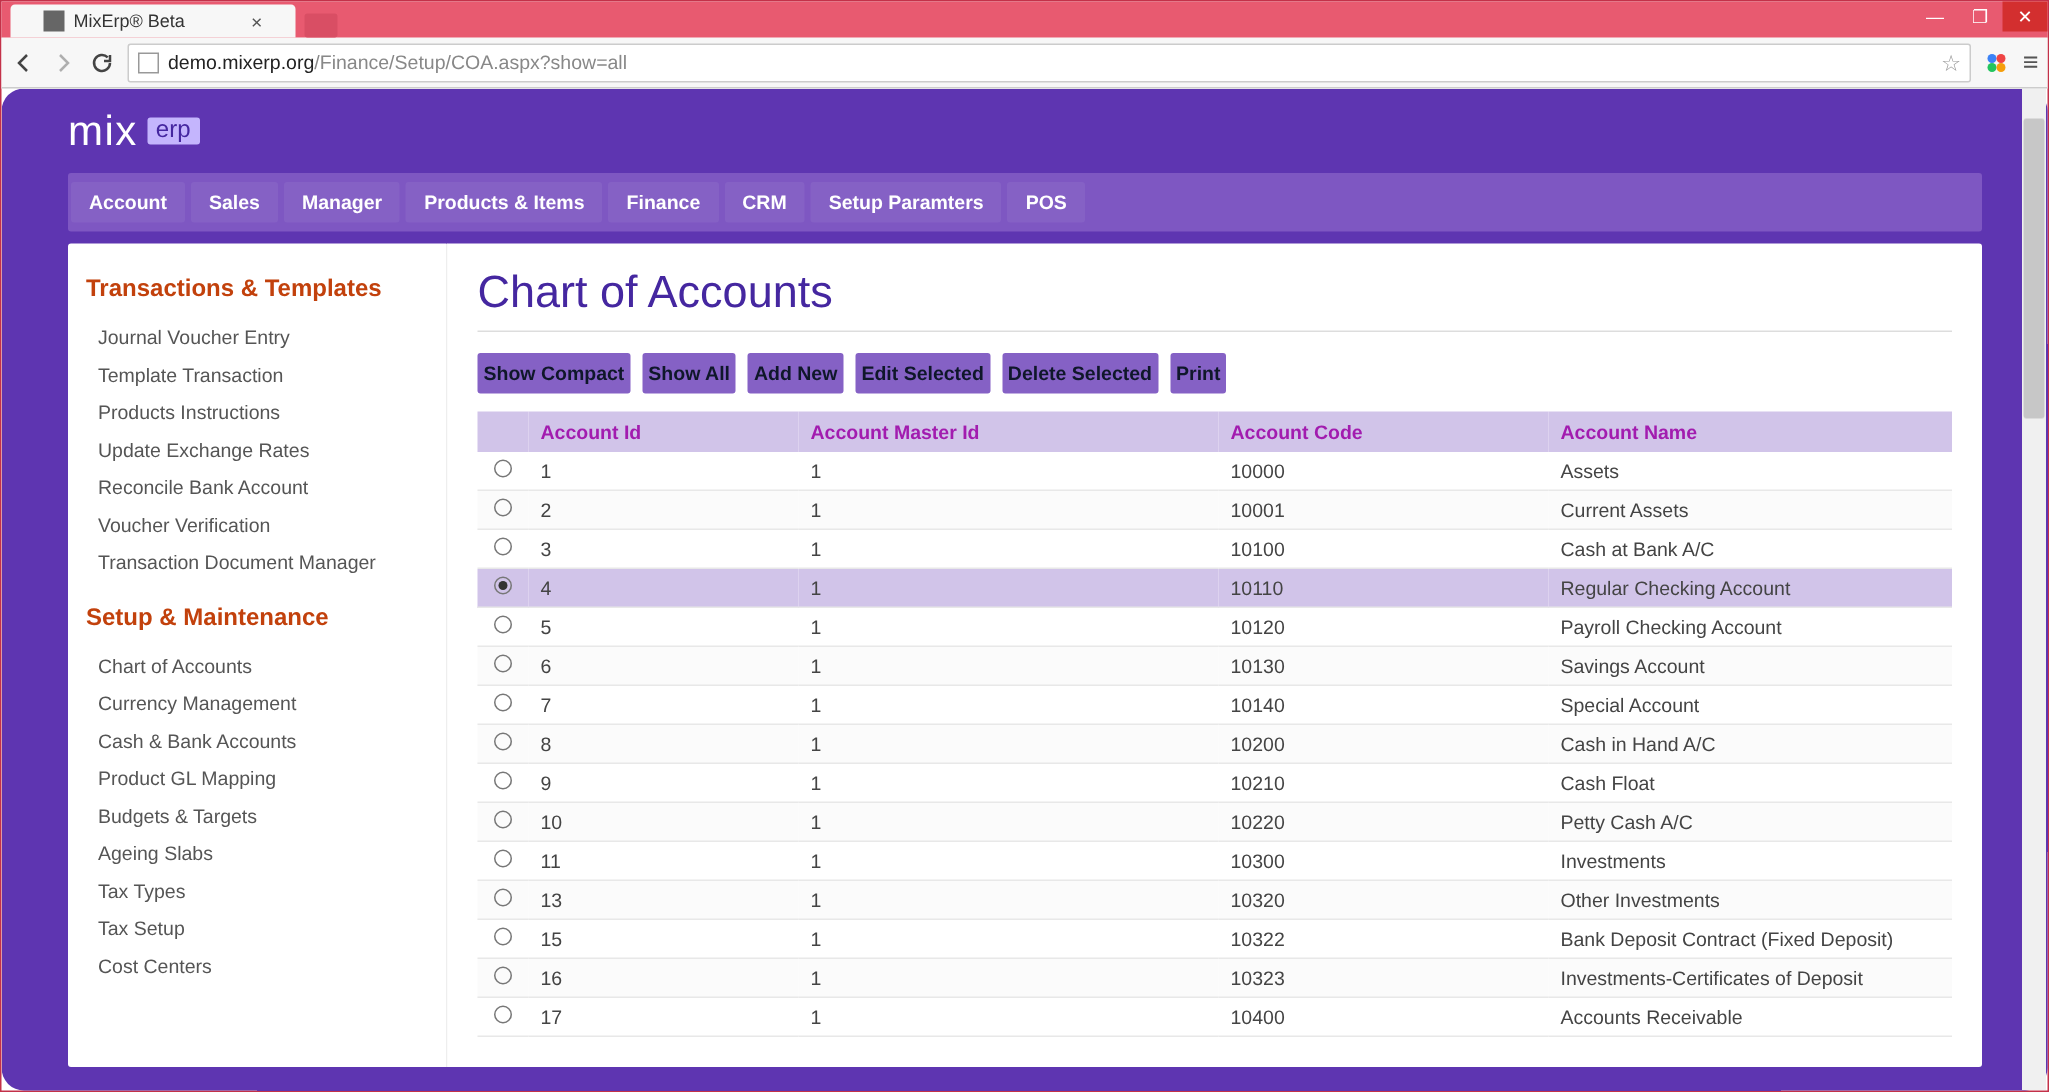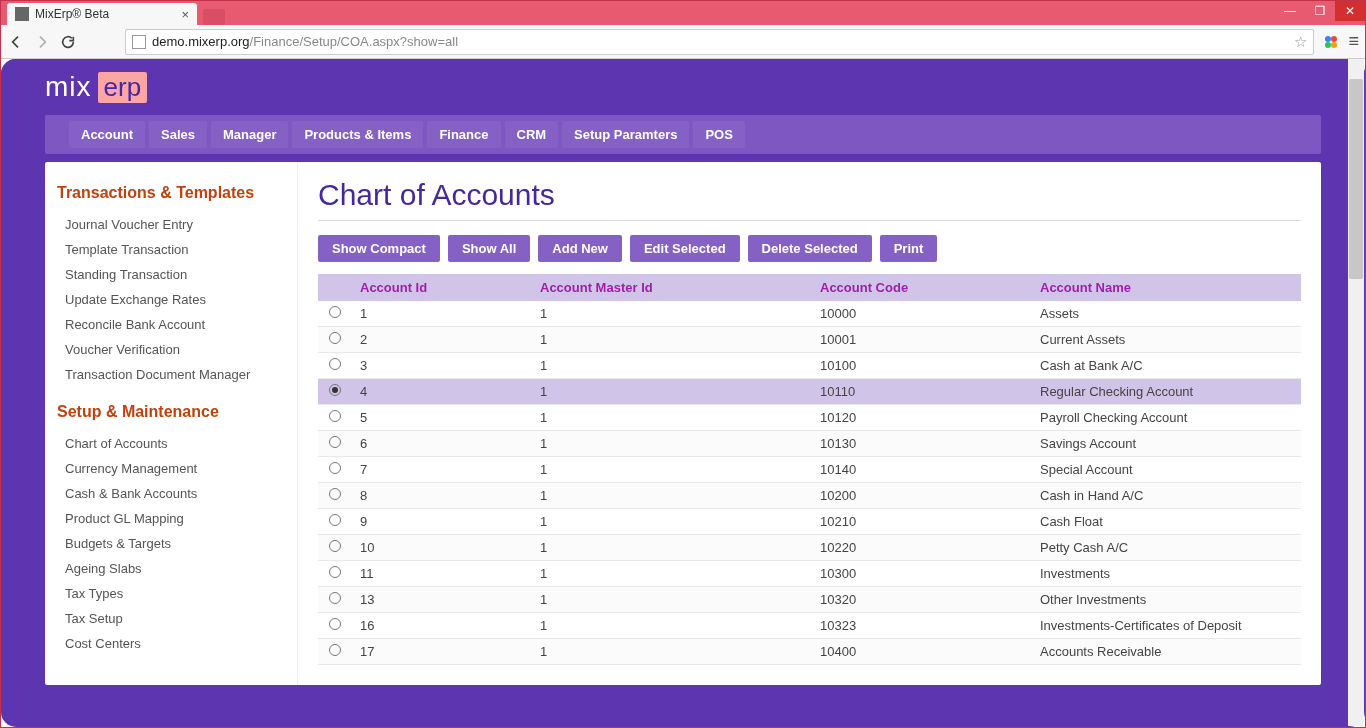--- a/index.html
+++ b/index.html
@@ -1,58 +1,58 @@
 <!DOCTYPE html>
 <html><head>
 <meta charset="utf-8">
 <style>
 * { margin: 0; padding: 0; box-sizing: border-box; }
 body { font-family: "Segoe UI", Tahoma, sans-serif; font-size: 13px; background: #fff; overflow: hidden; width: 1366px; height: 728px; }
 
 
 .window-frame { border: 1px solid #c33149; width: 1366px; height: 728px; position: relative; background: #fff; }
 .tab-strip { height: 24px; background: #e85a70; display: flex; align-items: flex-end; position: relative; }
-.tab { background: #f7f7f7; height: 22px; width: 190px; margin-left: 6px; border-top-left-radius: 3px; border-top-right-radius: 3px; display: flex; align-items: center; padding: 0 8px; font-size: 12px; color: #333; position: relative; }
+.tab { background: #f7f7f7; height: 22px; width: 190px; margin-left: 6px; border-top-left-radius: 3px; border-top-right-radius: 3px; display: flex; align-items: center; padding: 0 22px; font-size: 12px; color: #333; position: relative; }
 .tab .favicon { width: 14px; height: 14px; background: #666; margin-right: 6px; flex: none; }
 .tab .close-x { margin-left: auto; color: #555; font-size: 13px; cursor: pointer; }
 .new-tab { width: 22px; height: 16px; background: #d94e64; margin-left: 6px; border-radius: 2px; }
 .win-controls { position: absolute; right: 0; top: 0; display: flex; }
 .win-btn { width: 30px; height: 20px; display: flex; align-items: center; justify-content: center; color: #fff; font-size: 12px; }
 .win-close { background: #d32f2f; }
 
 .addr-bar { height: 34px; background: #f7f7f7; border-bottom: 1px solid #ccc; display: flex; align-items: center; padding: 0 6px; gap: 8px; }
 .nav-icon { width: 18px; height: 18px; color: #555; display: flex; align-items: center; justify-content: center; }
-.url-box { flex: 1; height: 26px; border: 1px solid #ccc; border-radius: 2px; display: flex; align-items: center; padding: 0 6px; background: #fff; margin-left: 40px; }
+.url-box { flex: 1; height: 26px; border: 1px solid #ccc; border-radius: 2px; display: flex; align-items: center; padding: 0 6px; background: #fff; }
 .url-file { width: 14px; height: 14px; border: 1px solid #999; margin-right: 6px; flex: none; }
 .url-host { color: #222; }
 .url-path { color: #888; }
 .url-star { margin-left: auto; color: #999; font-size: 15px; }
 .ext-icon { width: 18px; height: 18px; }
 .menu-icon { font-size: 18px; color: #555; }
 
 
 .page { height: calc(100% - 58px); overflow: auto; background: #5e35b1; position: relative; border-radius: 15px; }
 .page-inner { margin: 0 auto; background: #5e35b1; padding-bottom: 20px; }
 .logo-row { height: 56px; display: flex; align-items: center; padding-left: 44px; }
 .logo-mix { color: #fff; font-size: 28px; font-weight: 300; letter-spacing: 1px; }
-.logo-erp { background: #fca5a5; color: #4527a0; font-size: 26px; font-weight: 400; padding: 0 6px; margin-left: 6px; border-radius: 2px; }
+.logo-erp { background: #c4b5fd; color: #4527a0; font-size: 16px; font-weight: 400; padding: 0 6px; margin-left: 6px; border-radius: 2px; }
 
 .menu-row { padding: 0 44px 8px; }
-.menu-bar { background: #7e57c2; border-radius: 2px; padding: 6px 24px; display: flex; gap: 4px; }
+.menu-bar { background: #7e57c2; border-radius: 2px; padding: 6px 2px; display: flex; gap: 4px; }
 .menu-item { color: #fff; font-size: 13px; padding: 6px 12px; border-radius: 2px; cursor: pointer; background: #8561c5; font-weight: 600; }
 
 .content-row { display: flex; padding: 0 44px; gap: 0; }
 .sidebar { width: 252px; background: #fff; border-radius: 2px 0 0 2px; padding: 18px 0 18px 12px; flex: none; }
 .side-head { color: #c2410c; font-size: 16px; font-weight: 600; padding: 4px 0 10px 0; }
 .side-link { color: #555; font-size: 13px; padding: 5px 0 5px 8px; cursor: pointer; }
 
 .main { flex: 1; background: #fff; border-radius: 0 2px 2px 0; padding: 16px 20px 20px 20px; border-left: 1px solid #eee; }
 .page-title { color: #4527a0; font-size: 30px; font-weight: 400; border-bottom: 1px solid #ddd; padding-bottom: 8px; margin-bottom: 14px; }
 .btn-row { display: flex; gap: 8px; margin-bottom: 12px; }
-.btn { background: #8561c5; color: #ffffff; border: none; padding: 6px 14px; border-radius: 2px; font-size: 13px; cursor: pointer; font-weight: 600; }
+.btn { background: #8561c5; color: #0f172a; border: none; padding: 6px 4px; border-radius: 2px; font-size: 13px; cursor: pointer; font-weight: 600; }
 
 .tbl { width: 100%; border-collapse: collapse; }
 .tbl th { background: #d1c4e9; color: #a21caf; font-weight: 700; text-align: left; padding: 6px 8px; font-size: 13px; }
 .tbl td { padding: 5px 8px; border-bottom: 1px solid #e8e8e8; color: #444; font-size: 13px; }
 .tbl tr:nth-child(even) td { background: #fbfbfb; }
 .tbl tr.sel td { background: #d1c4e9; }
 .radio { width: 12px; height: 12px; border: 1px solid #777; border-radius: 50%; display: inline-block; position: relative; }
 .radio.on::after { content: ""; width: 6px; height: 6px; background: #333; border-radius: 50%; position: absolute; top: 2px; left: 2px; }
 .col-sel { width: 34px; text-align: center; }
 .col-id { width: 180px; }
@@ -132,21 +132,21 @@
             <div class="menu-item">POS</div>
           </div>
       </div>
 
       <div class="content-row">
         <div class="sidebar">
           <div class="side-head">Transactions &amp; Templates</div>
           <div id="side-g1">
               <div class="side-link">Journal Voucher Entry</div>
               <div class="side-link">Template Transaction</div>
-              <div class="side-link">Standing Transaction</div>
+              <div class="side-link">Products Instructions</div>
               <div class="side-link">Update Exchange Rates</div>
               <div class="side-link">Reconcile Bank Account</div>
               <div class="side-link">Voucher Verification</div>
               <div class="side-link">Transaction Document Manager</div>
             </div>
           <div class="side-head" style="margin-top:12px">Setup &amp; Maintenance</div>
           <div id="side-g2">
               <div class="side-link">Chart of Accounts</div>
               <div class="side-link">Currency Management</div>
               <div class="side-link">Cash &amp; Bank Accounts</div>
@@ -259,20 +259,27 @@
                 </tr>
                 <tr>
                   <td class="col-sel"><span class="radio"></span></td>
                   <td>13</td>
                   <td>1</td>
                   <td>10320</td>
                   <td>Other Investments</td>
                 </tr>
                 <tr>
                   <td class="col-sel"><span class="radio"></span></td>
+                  <td>15</td>
+                  <td>1</td>
+                  <td>10322</td>
+                  <td>Bank Deposit Contract (Fixed Deposit)</td>
+                </tr>
+                <tr>
+                  <td class="col-sel"><span class="radio"></span></td>
                   <td>16</td>
                   <td>1</td>
                   <td>10323</td>
                   <td>Investments-Certificates of Deposit</td>
                 </tr>
                 <tr>
                   <td class="col-sel"><span class="radio"></span></td>
                   <td>17</td>
                   <td>1</td>
                   <td>10400</td>

